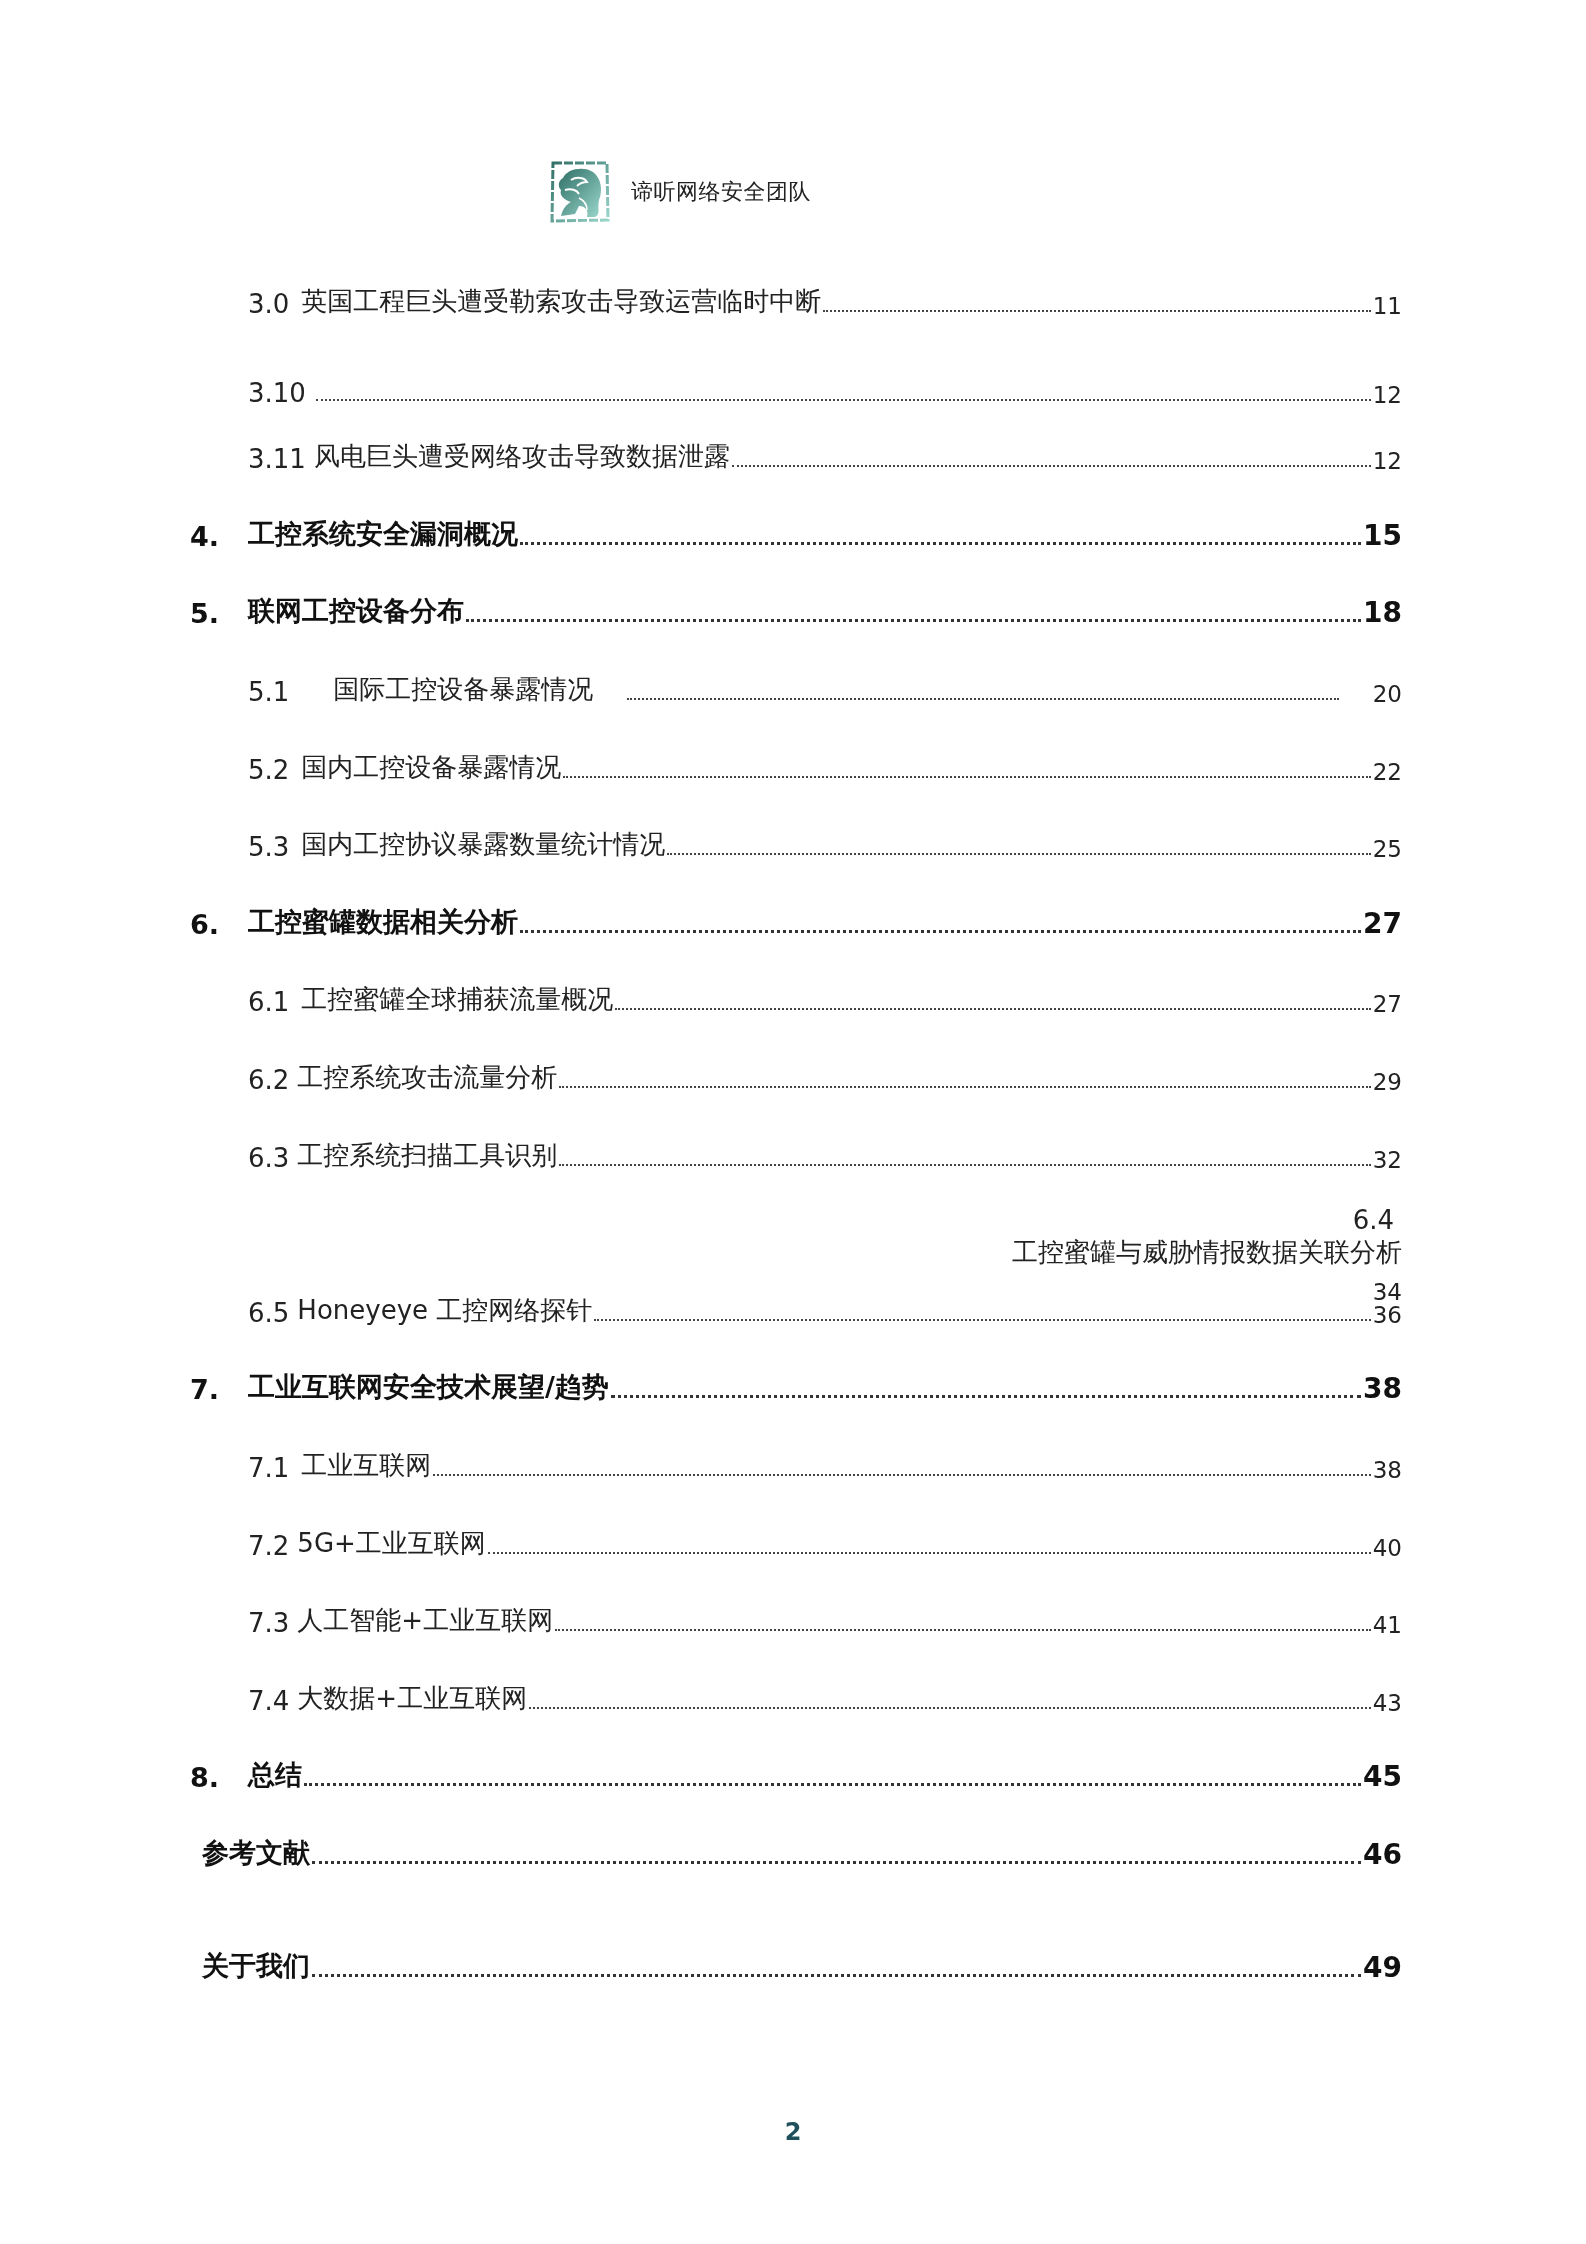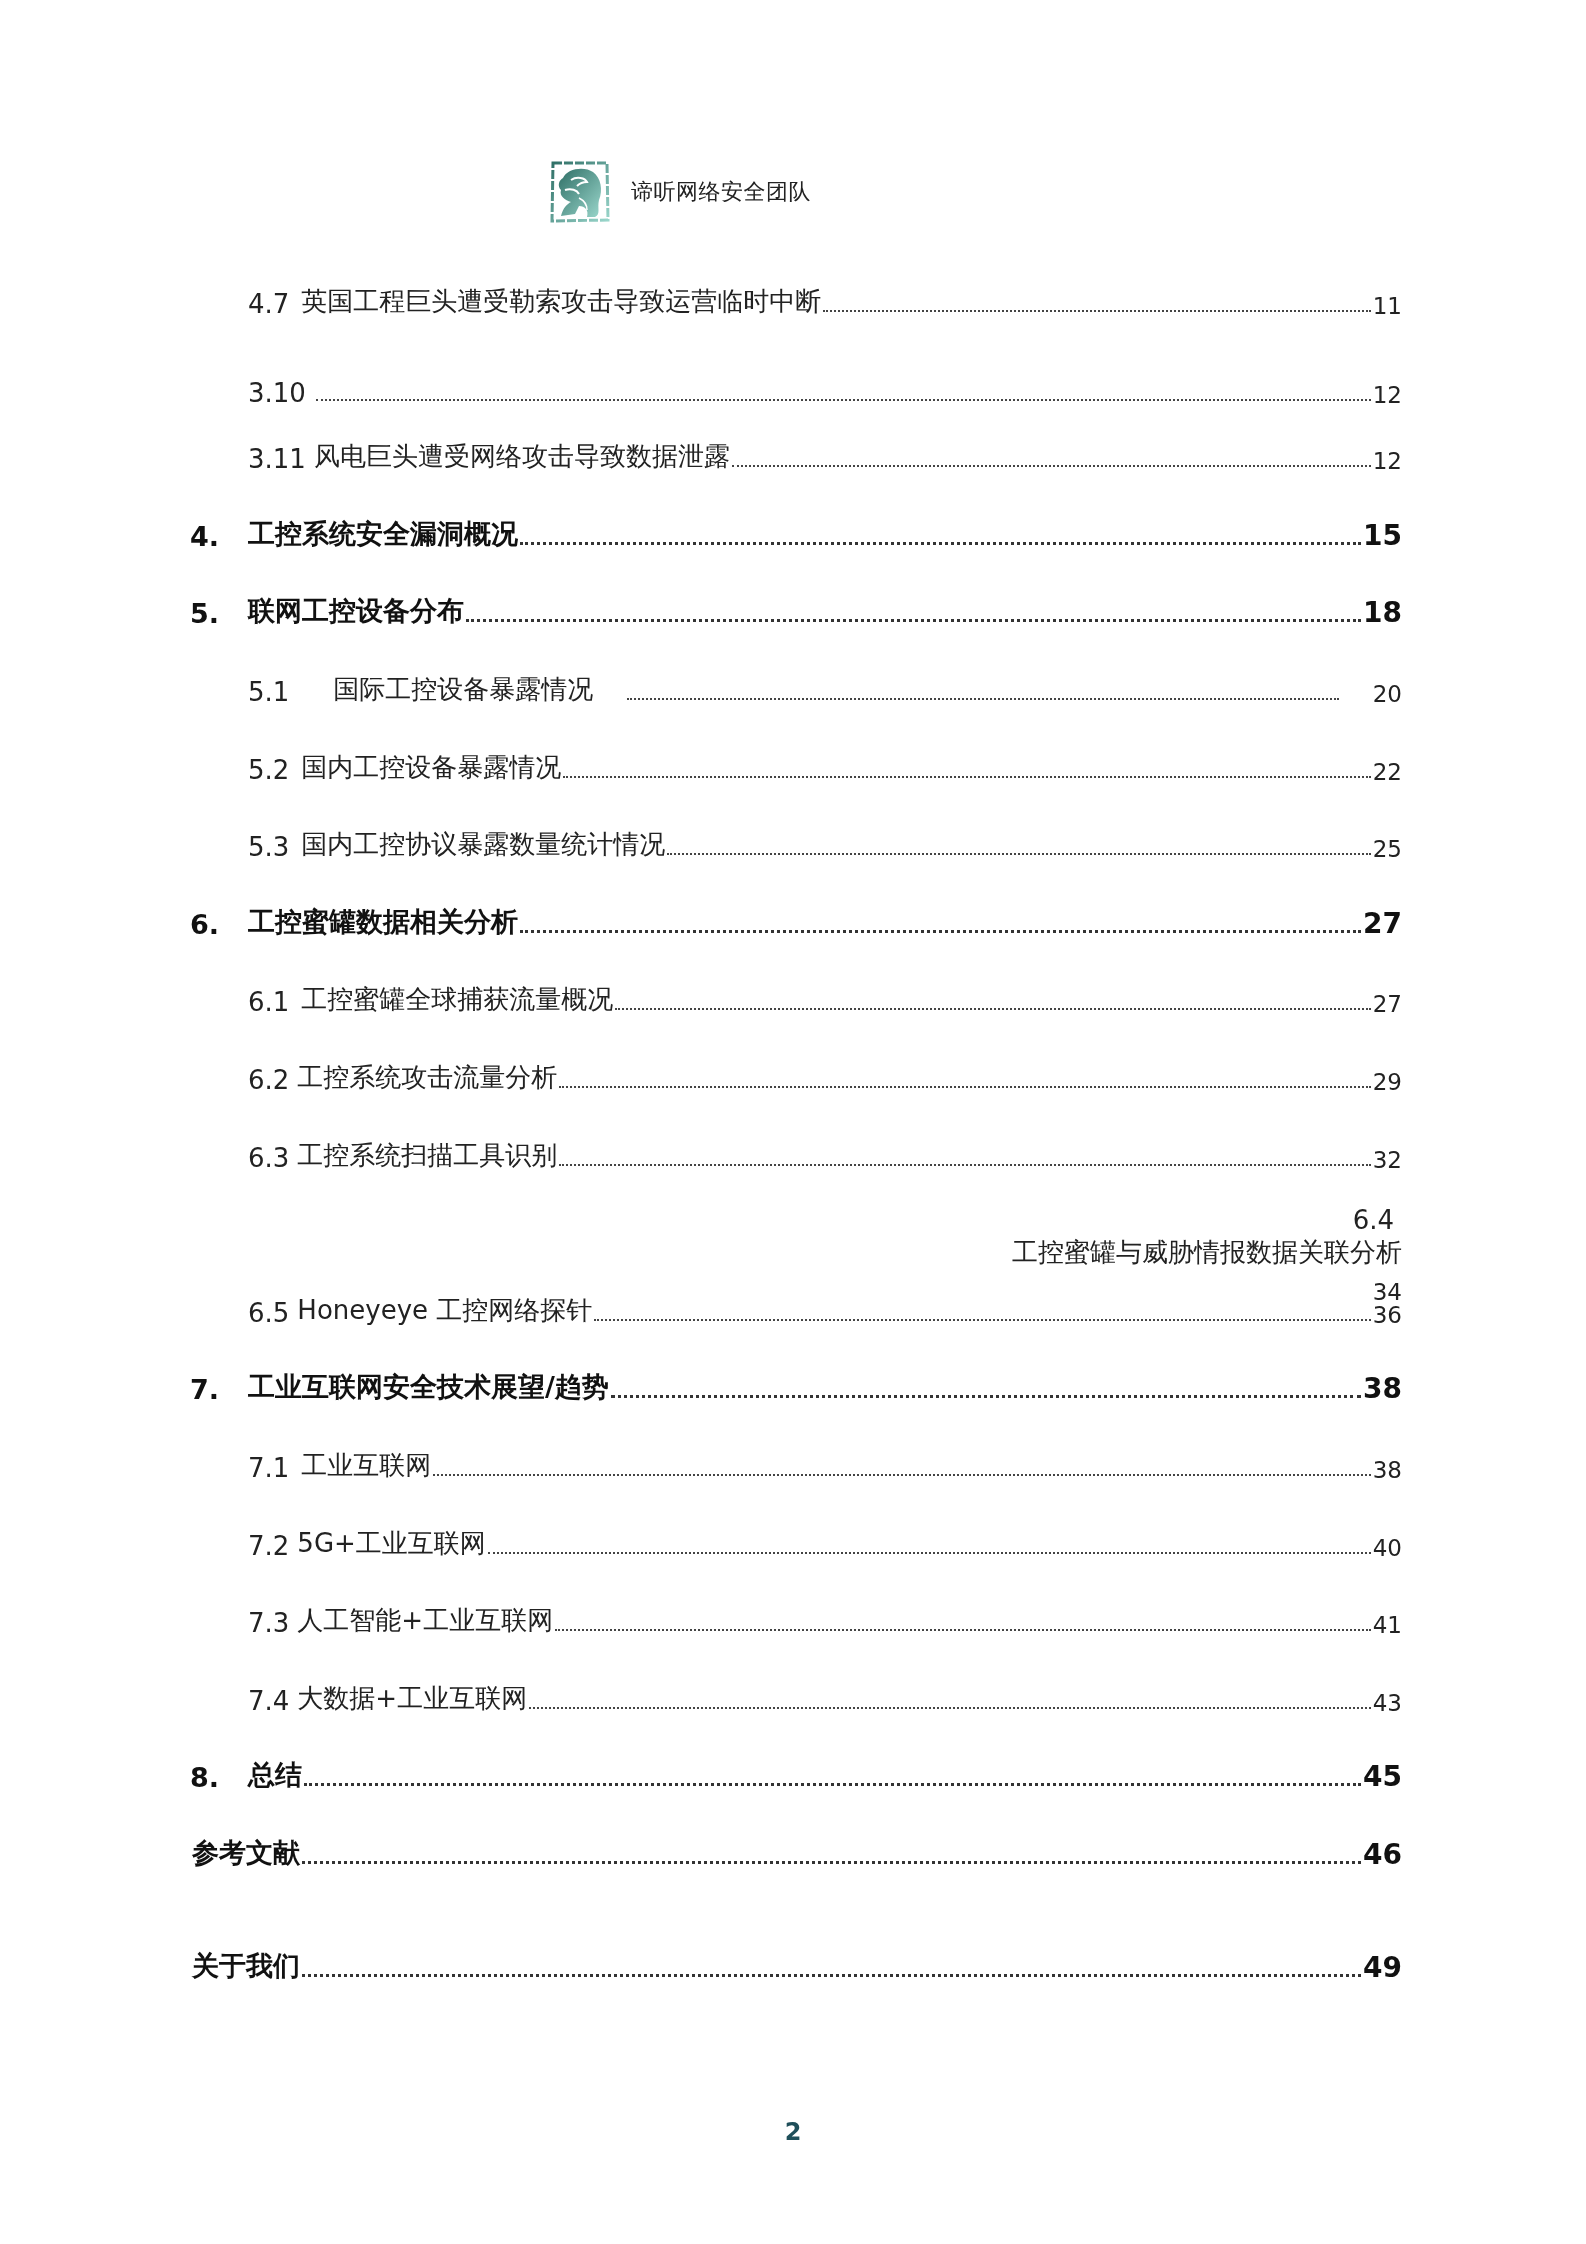--- a/index.html
+++ b/index.html
@@ -81,21 +81,21 @@
     .toc-row.lvl2 {
       font-size: 26px;
       font-weight: normal;
       color: #222;
     }
     .toc-row.lvl2 .page {
       font-size: 23px;
     }
     .toc-row.lvl2 .num { width: auto; margin-right: 12px; }
     .toc-row.lvl2 .num.tight { margin-right: 8px; }
-    .toc-row.plain .title { margin-left: 2px; text-align: center; }
+    .toc-row.plain .title { margin-left: 12px; text-align: center; }
     .footer-page {
       position: absolute;
       top: 2118px;
       left: 0;
       width: 1586px;
       text-align: center;
       font-size: 24px;
       font-weight: bold;
     }
   </style>
@@ -116,21 +116,21 @@
       <path d="M22 20 C28 16 36 18 38 22 C34 22 30 24 28 26" fill="none" stroke="#ffffff" stroke-width="2"></path>
       <path d="M16 30 C22 28 28 30 30 34" fill="none" stroke="#ffffff" stroke-width="2"></path>
       <path d="M30 38 C34 40 38 44 38 50" fill="none" stroke="#ffffff" stroke-width="1.5"></path>
     </svg>
   </div>
   <span class="header-title">谛听网络安全团队</span>
 </div>
 
 <div class="toc" id="toc">
     <div class="toc-row lvl2" style="top: 0px;">
-      <span class="num">4.7</span>
+      <span class="num">3.0</span>
       <span class="title">英国工程巨头遭受勒索攻击导致运营临时中断</span>
       <span class="leader"></span>
       <span class="page">11</span>
     </div>
     <div class="toc-row lvl2" style="top: 89px;">
       <span class="num tight">3.10</span>
       <span class="leader"></span>
       <span class="page">12</span>
     </div>
     <div class="toc-row lvl2" style="top: 155.2px;">

